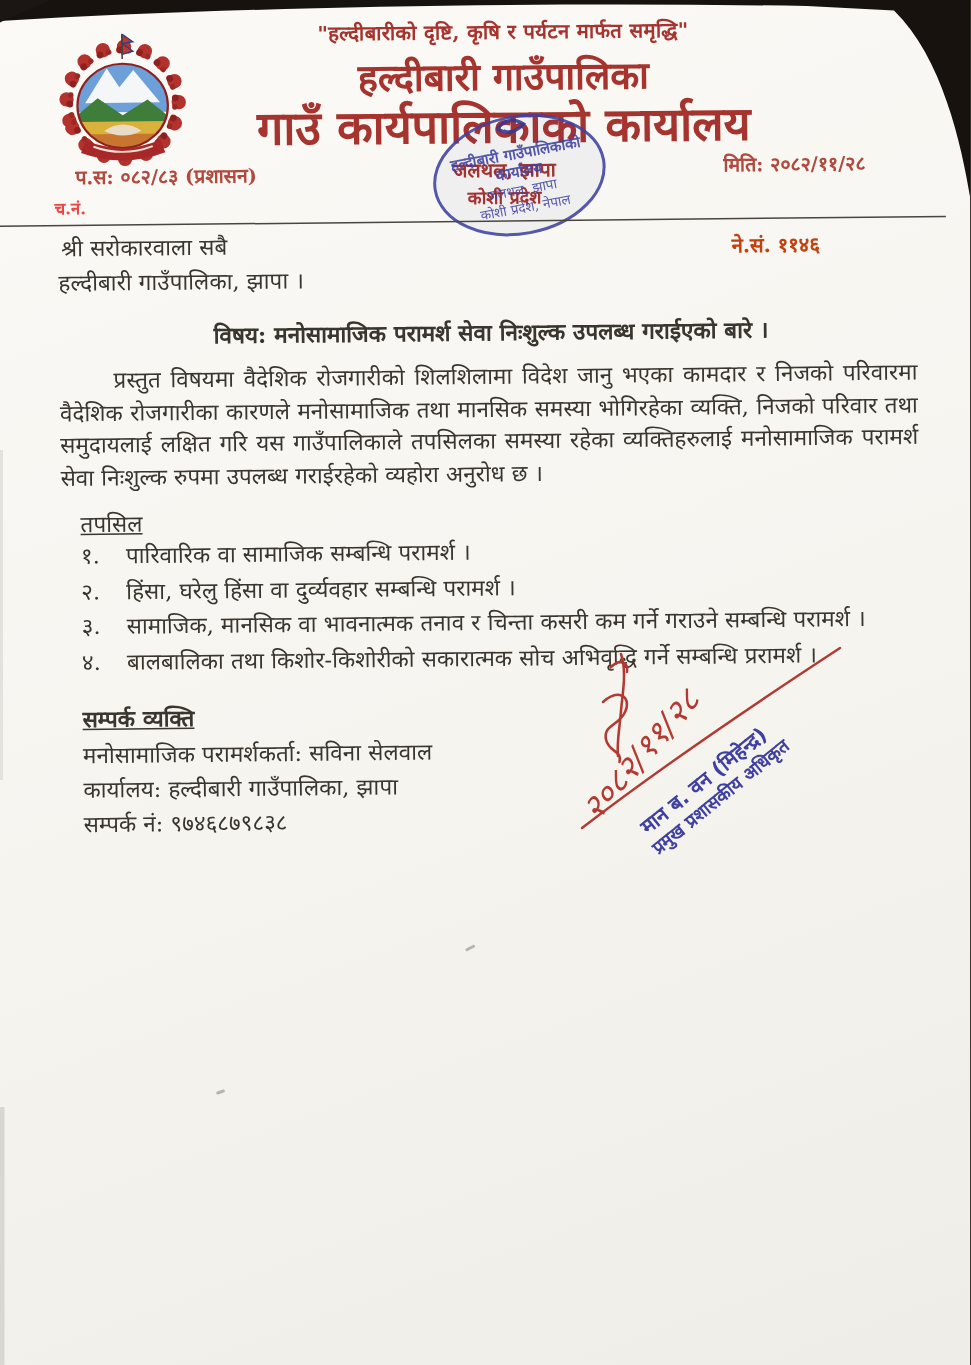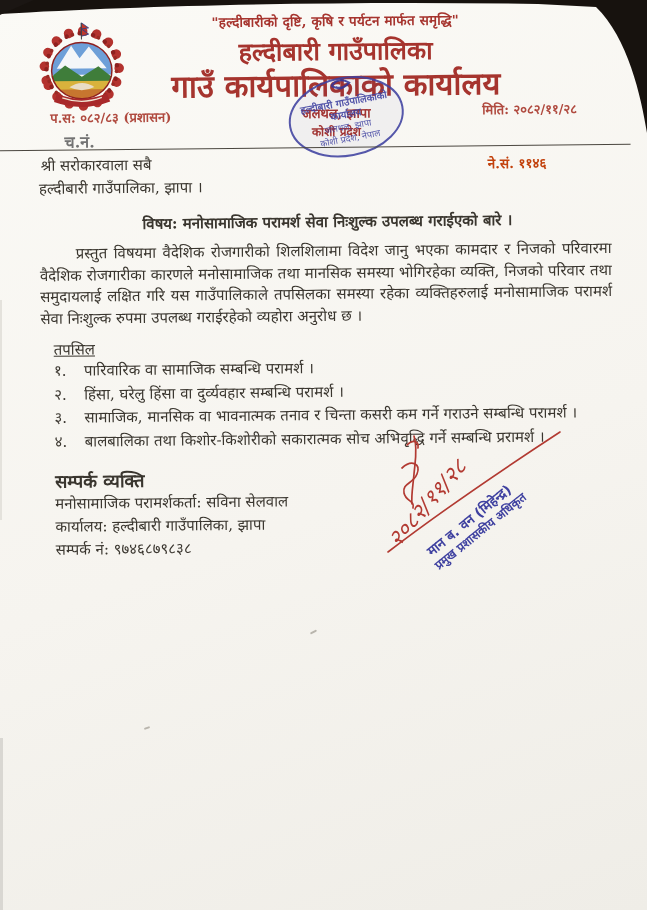--- a/index.html
+++ b/index.html
@@ -20,37 +20,37 @@
   }
   .abs{position:absolute;}
   
   .hdr-center{left:110px;top:12px;width:460px;text-align:center;color:#a6342e;}
   .slogan{font-size:13.5px;font-weight:bold;letter-spacing:.2px;}
   .title1{font-size:25px;font-weight:bold;margin-top:3px;}
   .title2{font-size:31px;font-weight:bold;margin-top:2px;line-height:1.05;}
   .addr{font-size:13px;font-weight:bold;margin-top:2px;}
   .addr2{font-size:12px;font-weight:bold;margin-top:1px;}
   .ref-left{left:54px;top:106px;color:#b04a3f;font-size:13px;font-weight:bold;}
-  .ref-left2{left:68px;top:128px;color:#737373;font-size:16px;font-weight:bold;}
+  .ref-left2{left:40px;top:128px;color:#ef4444;font-size:11px;font-weight:bold;}
   .ref-right{left:474px;top:102px;color:#b04a3f;font-size:13px;font-weight:bold;margin-left:12px;}
   .ref-right2{left:491px;top:124px;color:#c2410c;font-size:13.5px;font-weight:bold;margin-top:32px;}
   .rule{left:-6px;top:147px;width:640px;height:0;border-top:1.6px solid #4a463f;}
   
   .recipient1{left:44px;top:152px;font-size:15px;}
   .recipient2{left:42px;top:175px;font-size:15px;}
   .subject{left:90px;top:211px;width:480px;text-align:center;font-size:15px;font-weight:bold;}
   .paragraph{
     left:42px;top:241px;width:572px;font-size:15px;line-height:21.5px;
     text-align:justify;text-indent:36px;
   }
   .list-head{left:55px;top:336px;font-size:15px;font-weight:normal;text-decoration:underline;}
   .list{left:55px;top:359px;width:560px;font-size:15px;}
   .list-row{display:flex;margin-bottom:5.5px;line-height:18px;}
   .list-num{width:30px;flex:0 0 30px;}
-  .contact-head{left:55px;top:466px;font-size:18px;font-weight:bold;}
+  .contact-head{left:55px;top:466px;font-size:15px;font-weight:bold;text-decoration:underline;}
   .contact1{left:55px;top:490px;font-size:15px;}
   .contact2{left:55px;top:513px;font-size:15px;}
   .contact3{left:55px;top:536px;font-size:15px;}
   
   .overlay{position:absolute;inset:0;width:647px;height:910px;pointer-events:none;}
   .z20{z-index:20;} .z30{z-index:30;}
   .speck{position:absolute;background:#b9b5ad;border-radius:2px;z-index:12;}
 </style>
 </head>
 <body>

